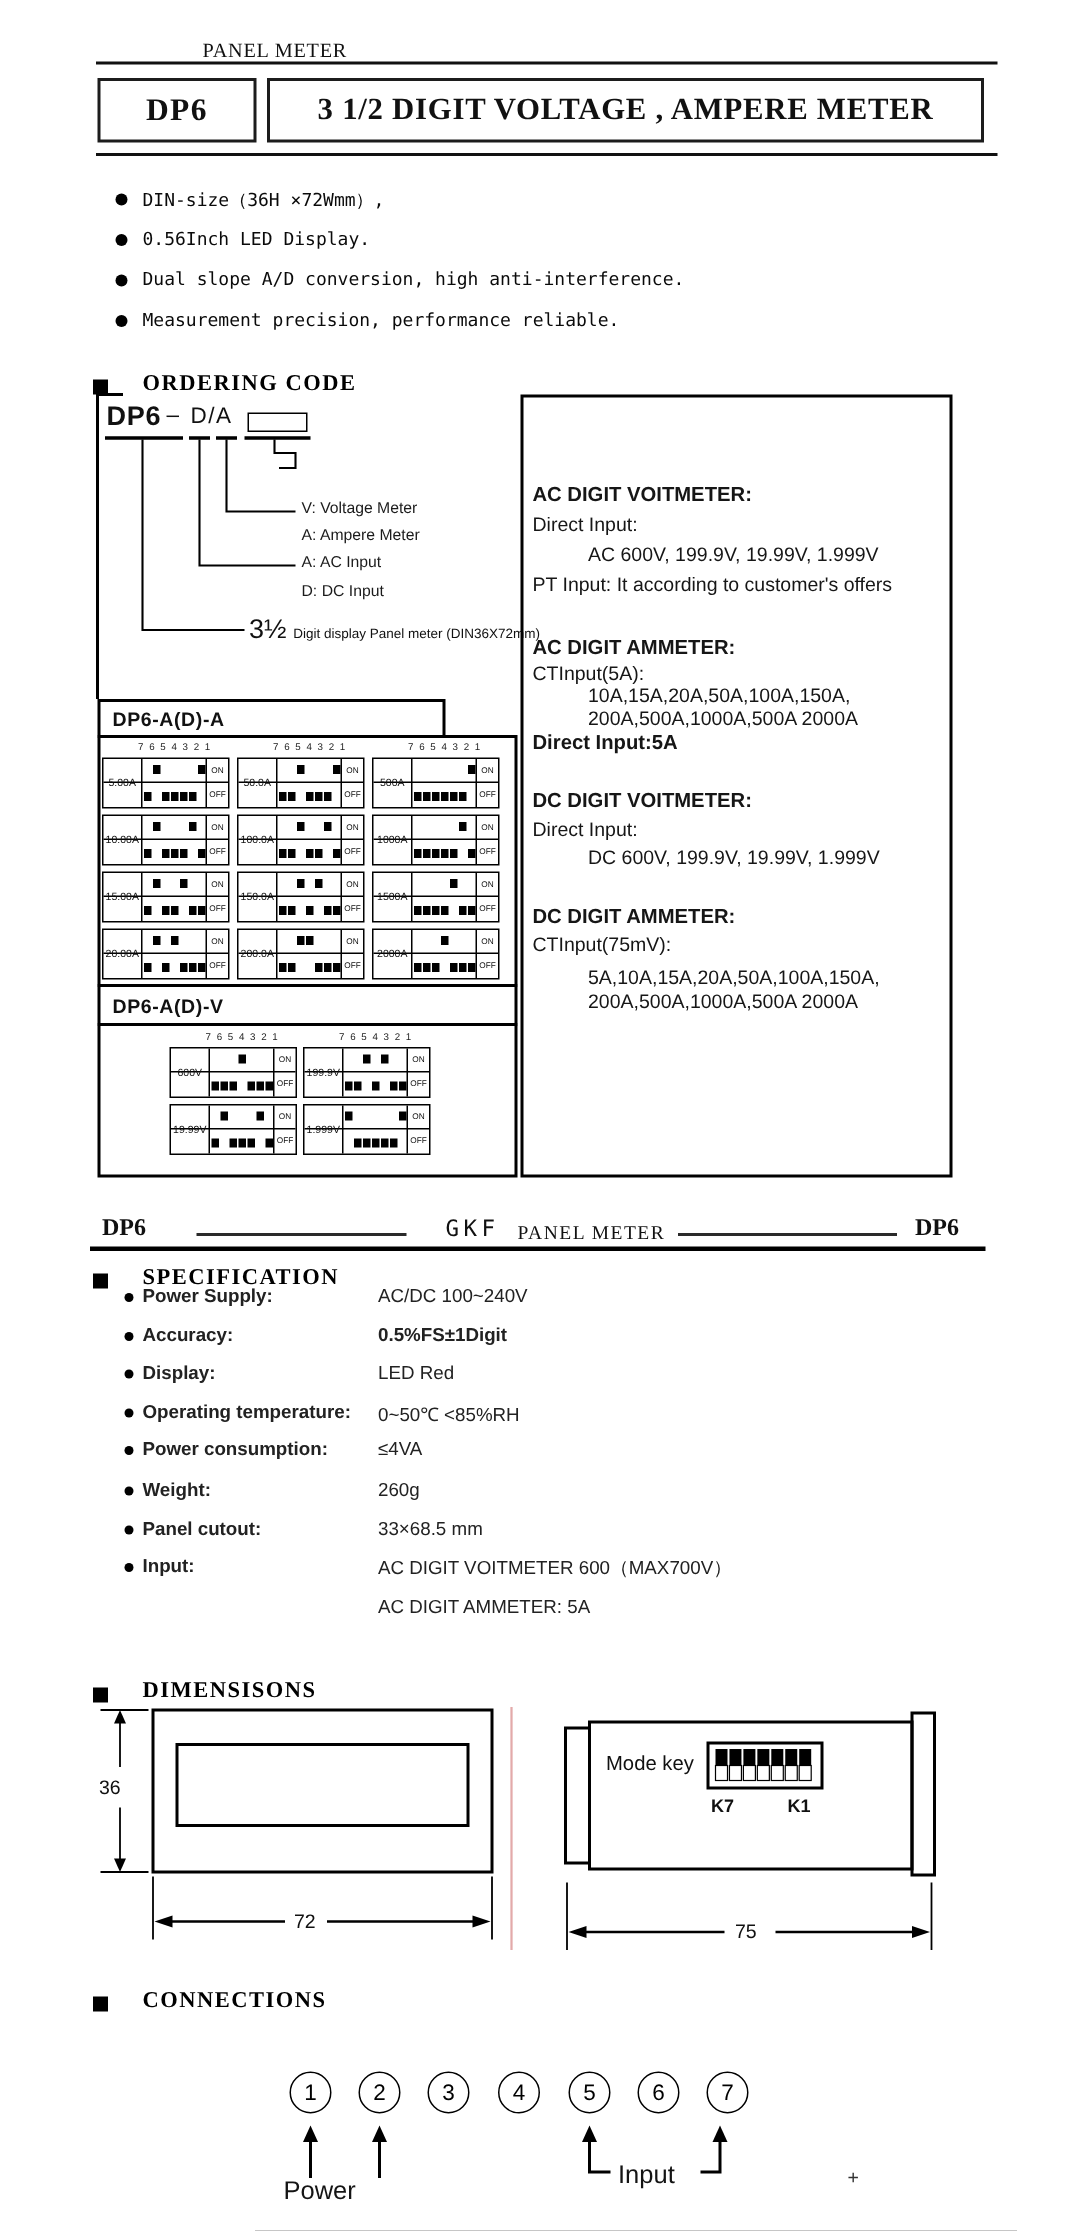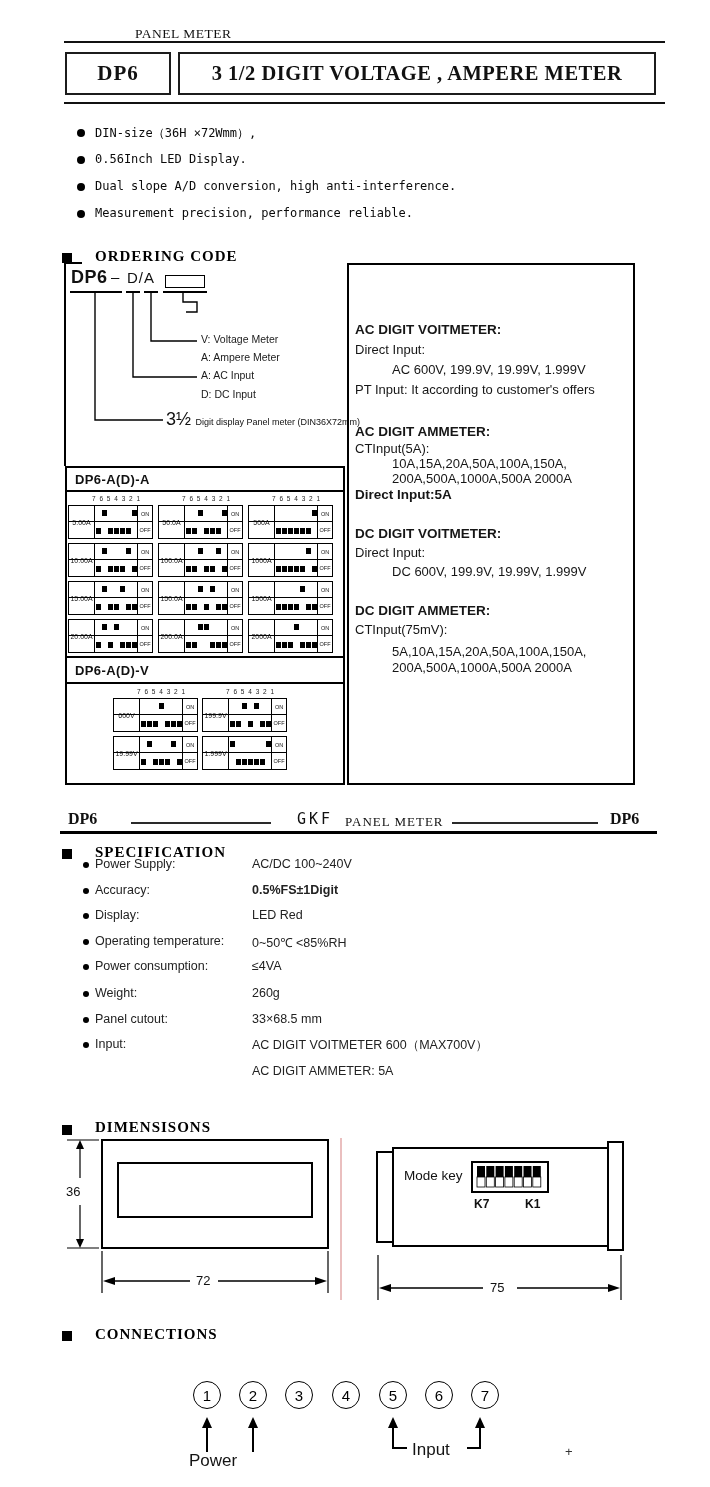--- a/index.html
+++ b/index.html
@@ -32,21 +32,21 @@
   .dip-col{flex:1;position:relative;}
   .sq{position:absolute;left:50%;width:5px;height:6px;margin-left:-2.5px;background:#000;z-index:2;}
   .sq.on{top:4px;}.sq.off{bottom:4px;}
   .dip-onoff{width:14px;min-width:14px;border-left:1px solid #000;display:flex;flex-direction:column;font-size:5.5px;z-index:2;}
   .dip-onoff div{flex:1;display:flex;align-items:center;justify-content:center;}
   
   .rp{font-size:13px;color:#161616;white-space:nowrap;}
   .rp.b{font-size:13.5px;}
   
   .spec-dot{position:absolute;width:6px;height:6px;border-radius:50%;background:#000;}
-  .spec-label{position:absolute;left:95px;font-size:12.5px;color:#222;white-space:nowrap;}
+  .spec-label{position:absolute;left:95px;font-size:12.5px;color:#222;white-space:nowrap;font-weight:bold;}
   .spec-value{position:absolute;left:252px;font-size:12.5px;color:#222;white-space:nowrap;}
   
   .term{position:absolute;width:28px;height:28px;border:1.8px solid #000;border-radius:50%;box-sizing:border-box;
         display:flex;align-items:center;justify-content:center;font-size:15px;color:#000;background:#fff;}
   .big-lab{font-size:17px;color:#141414;}
 </style>
 </head>
 <body>
 
 <div id="page">
@@ -97,21 +97,21 @@
   <div class="a" style="left:165px;top:275px;width:40px;height:13px;border:1.5px solid #000;box-sizing:border-box;"></div>
   <div class="a od-label" style="left:201px;top:333px;">V: Voltage Meter</div>
   <div class="a od-label" style="left:201px;top:351px;">A: Ampere Meter</div>
   <div class="a od-label" style="left:201px;top:369px;">A: AC Input</div>
   <div class="a od-label" style="left:201px;top:388px;">D: DC Input</div>
   <div class="a" style="left:166px;top:409px;white-space:nowrap;">
     <span style="font-size:18px;">3½</span>
     <span style="font-size:9px;">Digit display Panel meter (DIN36X72mm)</span>
   </div>
 
-  <div class="a band" style="left:65px;top:466px;width:280px;height:26px;">
+  <div class="a band" style="left:65px;top:466px;width:232px;height:26px;">
     <span>DP6-A(D)-A</span>
   </div>
   <div class="dtable" id="amp-table" style="left:65px;top:490px;width:280px;height:168px;">
       <div class="dip-scale" style="left: 25px; top: 3px;">7 6 5 4 3 2 1</div>
       <div class="dip-block" style="left: 1px; top: 13px;">
         <div class="dip-label">5.00A</div>
         <div class="dip-sw">
           <div class="dip-col">
             <div class="sq off"></div>
           </div>

